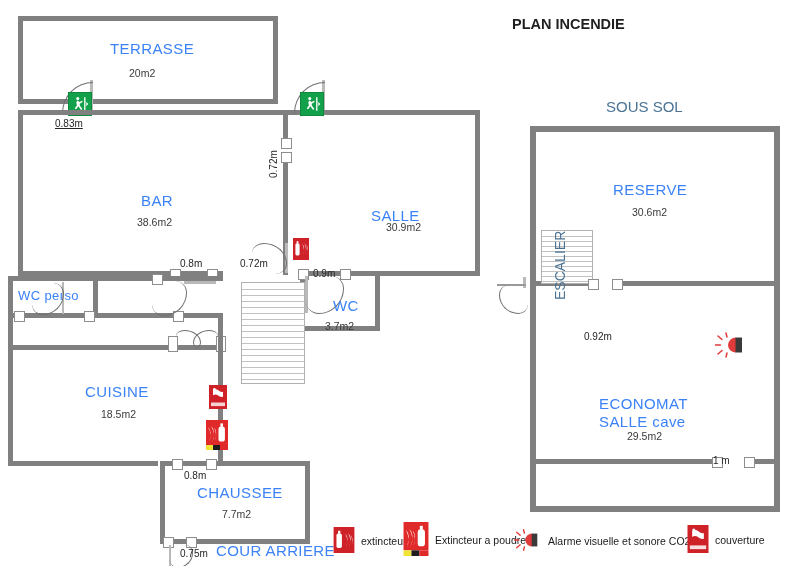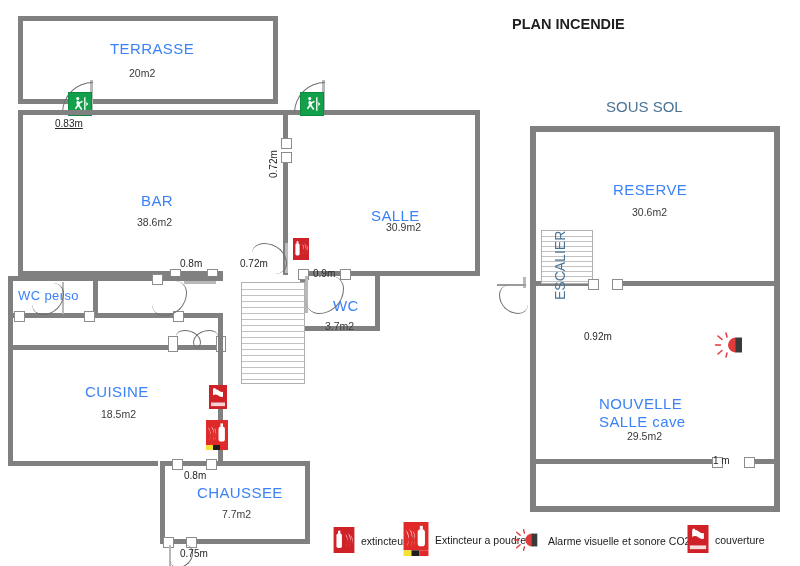--- a/index.html
+++ b/index.html
@@ -211,20 +211,21 @@
   <div class="doorjamb" style="left:206px;top:459px;width:9px;height:9px;"></div>
   <div class="dim" style="left:184px;top:470px;">0.8m</div>
   <div class="room-name" style="left:197px;top:484px;">CHAUSSEE</div>
   <div class="area" style="left:222px;top:508px;">7.7m2</div>
 
   <div class="doorjamb" style="left:163px;top:537px;width:9px;height:9px;"></div>
   <div class="doorjamb" style="left:186px;top:537px;width:9px;height:9px;"></div>
   <div class="leaf" style="left:169px;top:545px;width:2px;height:21px;"></div>
   <div class="swing" style="left:170px;top:545px;width:22px;height:22px;border-left:none;border-top:none;border-bottom-right-radius:100%;"></div>
   <div class="dim" style="left:180px;top:548px;">0.75m</div>
+  <div class="room-name" style="left:216px;top:542px;">COUR ARRIERE</div>
 
   <div class="wall" style="left:530px;top:126px;width:250px;height:6px;"></div>
   <div class="wall" style="left:530px;top:126px;width:6px;height:160px;"></div>
   <div class="wall" style="left:774px;top:126px;width:6px;height:385px;"></div>
   <div class="wall" style="left:536px;top:281px;width:56px;height:5px;"></div>
   <div class="wall" style="left:620px;top:281px;width:160px;height:5px;"></div>
   <div class="room-name" style="left:613px;top:181px;">RESERVE</div>
   <div class="area" style="left:632px;top:206px;">30.6m2</div>
 
   <div class="stairs" style="left:541px;top:230px;width:50px;height:52px;">
@@ -250,21 +251,21 @@
   <div class="dim" style="left:584px;top:331px;">0.92m</div>
 
   <div class="wall" style="left:530px;top:286px;width:6px;height:225px;"></div>
   <div class="wall" style="left:536px;top:459px;width:180px;height:5px;"></div>
   <div class="wall" style="left:748px;top:459px;width:26px;height:5px;"></div>
   <div class="wall" style="left:530px;top:506px;width:250px;height:6px;"></div>
   <div class="doorjamb" style="left:712px;top:457px;width:9px;height:9px;"></div>
   <div class="doorjamb" style="left:744px;top:457px;width:9px;height:9px;"></div>
   <div class="dim" style="left:713px;top:455px;">1 m</div>
 
-  <div class="room-name" style="left:599px;top:395px;">NOUVELLE</div>
+  <div class="room-name" style="left:599px;top:395px;">ECONOMAT</div>
   <div class="room-name" style="left:599px;top:413px;">SALLE cave</div>
   <div class="area" style="left:627px;top:430px;">29.5m2</div>
 
   <div class="alarm" style="left:714px;top:331px;">
     <svg width="32" height="28" viewBox="0 0 32 28" aria-hidden="true">
       <g stroke="#e03a3a" stroke-width="1.5" stroke-linecap="round">
         <line x1="4" y1="5" x2="8" y2="8.5"></line>
         <line x1="1.5" y1="14" x2="6.5" y2="14"></line>
         <line x1="4" y1="23" x2="8" y2="19.5"></line>
         <line x1="12" y1="2" x2="13" y2="6"></line>

